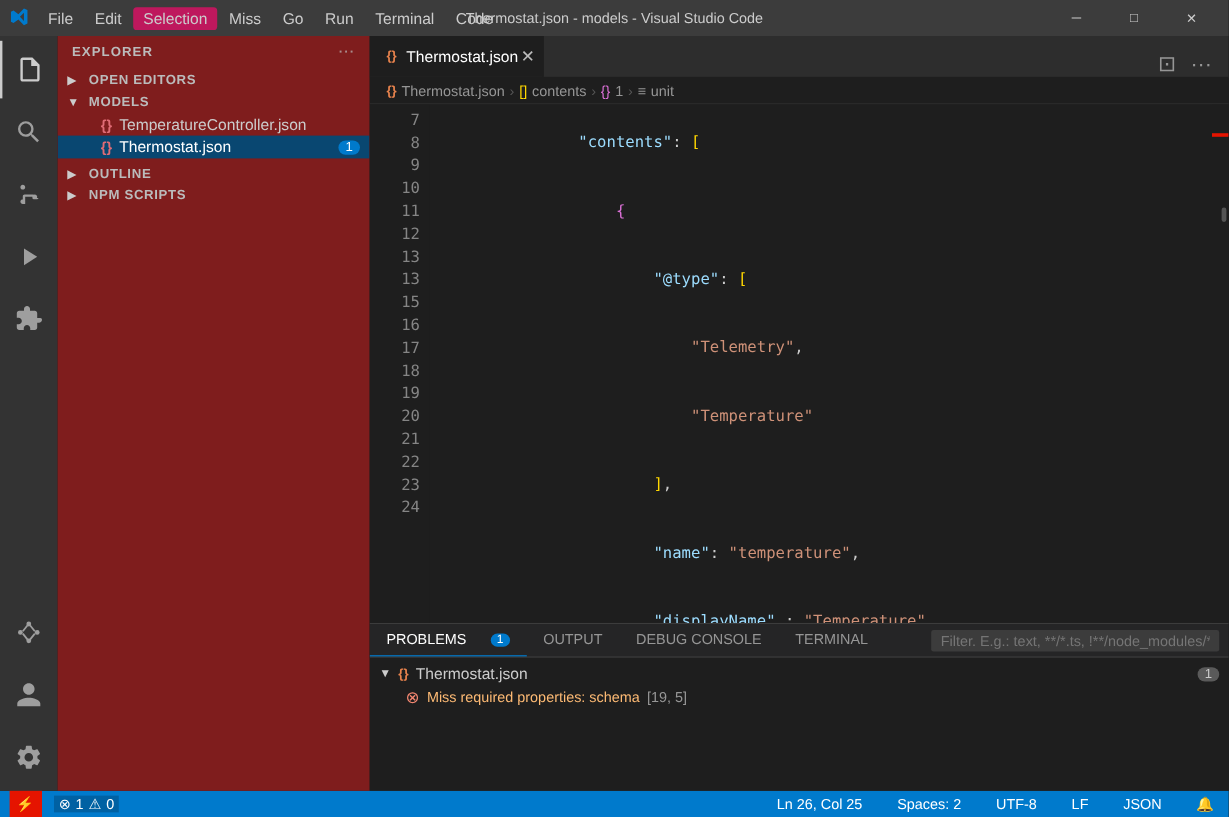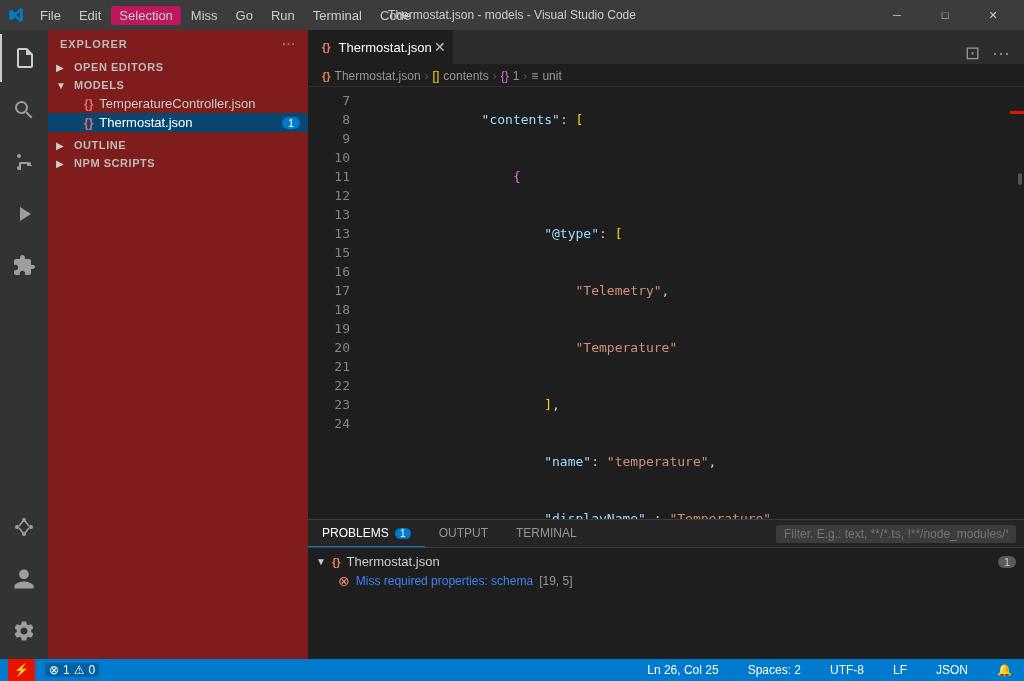--- a/index.html
+++ b/index.html
@@ -3,21 +3,21 @@
   <meta charset="utf-8">
   <style>
     * { margin: 0; padding: 0; box-sizing: border-box; }
     body { width: 1024px; height: 681px; overflow: hidden; font-family: 'Segoe UI', sans-serif; background: #1e1e1e; color: #cccccc; font-size: 13px; }
 
     
     #titlebar {
       height: 30px; background: #3c3c3c; display: flex; align-items: center;
       justify-content: space-between; padding: 0 8px; user-select: none;
     }
-    #titlebar .left { display: flex; align-items: center; gap: 8px; }
+    #titlebar .left { display: flex; align-items: flex-start; gap: 8px; }
     #titlebar .logo { width: 16px; height: 16px; }
     #titlebar .menu { display: flex; gap: 2px; }
     #titlebar .menu-item { padding: 2px 8px; font-size: 13px; color: #cccccc; cursor: pointer; border-radius: 3px; }
     #titlebar .menu-item.active { background: #be185d; }
     #titlebar .title { font-size: 12px; color: #cccccc; position: absolute; left: 50%; transform: translateX(-50%); }
     #titlebar .controls { display: flex; gap: 2px; }
     #titlebar .ctrl-btn { width: 46px; height: 30px; display: flex; align-items: center; justify-content: center; cursor: pointer; font-size: 11px; }
 
     
     #main { display: flex; height: calc(681px - 30px - 22px); }
@@ -79,36 +79,36 @@
     .s-arr { color: #ffd700; }
 
     
     #scrollbar { width: 14px; background: #1e1e1e; flex-shrink: 0; position: relative; }
     #scrollbar-thumb { position: absolute; right: 2px; top: 20%; width: 4px; height: 12px; background: #555; border-radius: 2px; }
     #scrollbar-error { position: absolute; right: 0; top: 24px; width: 14px; height: 3px; background: #e51400; }
 
     
     #bottom-panel { height: 140px; background: #1e1e1e; border-top: 1px solid #3c3c3c; display: flex; flex-direction: column; }
     #panel-tabs { display: flex; background: #252526; border-bottom: 1px solid #3c3c3c; }
-    .panel-tab { padding: 6px 14px; font-size: 12px; color: #969696; cursor: pointer; display: flex; align-items: center; gap: 6px; border-bottom: 1px solid transparent; }
+    .panel-tab { padding: 6px 14px; font-size: 12px; color: #969696; cursor: pointer; display: flex; align-items: center; gap: 20px; border-bottom: 1px solid transparent; }
     .panel-tab.active { color: #ffffff; border-bottom: 1px solid #007acc; }
     .panel-tab .panel-badge { background: #007acc; color: white; border-radius: 10px; padding: 0 5px; font-size: 10px; min-width: 16px; text-align: center; }
     #panel-filter { margin-left: auto; padding: 0 8px; display: flex; align-items: center; }
     #panel-filter input { background: #3c3c3c; border: none; outline: none; color: #cccccc; font-size: 12px; padding: 2px 8px; width: 240px; border-radius: 2px; }
 
     #panel-content { flex: 1; overflow-y: auto; padding: 4px 0; }
     .problem-group { }
     .problem-group-header { padding: 2px 8px; display: flex; align-items: center; gap: 6px; cursor: pointer; }
     .problem-group-header .arrow { font-size: 10px; }
     .problem-group-header .group-icon { color: #e8834d; font-weight: bold; font-size: 11px; }
     .problem-group-header .group-name { color: #cccccc; font-size: 13px; }
     .problem-group-header .group-count { margin-left: auto; background: #5a5a5a; color: #ccc; border-radius: 10px; padding: 0 6px; font-size: 11px; }
     .problem-item { padding: 2px 8px 2px 30px; display: flex; align-items: center; gap: 6px; cursor: pointer; font-size: 12px; }
     .problem-item .error-icon { color: #f48771; font-size: 14px; }
-    .problem-item .problem-text { color: #3b82f6; text-align: right; }
+    .problem-item .problem-text { color: #fdba74; text-align: right; }
     .problem-item .problem-location { color: #969696; }
 
     
     #statusbar { height: 22px; background: #007acc; display: flex; align-items: center; font-size: 12px; color: #ffffff; padding: 0 8px; gap: 12px; }
     #statusbar .left { display: flex; align-items: center; gap: 10px; }
     #statusbar .right { margin-left: auto; display: flex; align-items: center; gap: 21px; }
     #statusbar .status-item { display: flex; align-items: center; gap: 4px; cursor: pointer; padding: 0 4px; }
     #statusbar .error-status { background: #e51400; padding: 0 6px; height: 22px; display: flex; align-items: center; gap: 4px; cursor: pointer; }
   </style>
 </head>
@@ -330,20 +330,23 @@
     <div id="bottom-panel">
       <div id="panel-tabs">
         <div class="panel-tab active">
           <span>PROBLEMS</span>
           <span class="panel-badge">1</span>
         </div>
         <div class="panel-tab">
           <span>OUTPUT</span>
         </div>
         <div class="panel-tab">
+          <span>DEBUG CONSOLE</span>
+        </div>
+        <div class="panel-tab">
           <span>TERMINAL</span>
         </div>
         <div id="panel-filter">
           <input type="text" placeholder="Filter. E.g.: text, **/*.ts, !**/node_modules/**" style="">
         </div>
       </div>
       <div id="panel-content">
         <div class="problem-group">
           <div class="problem-group-header">
             <span class="arrow">▼</span>

